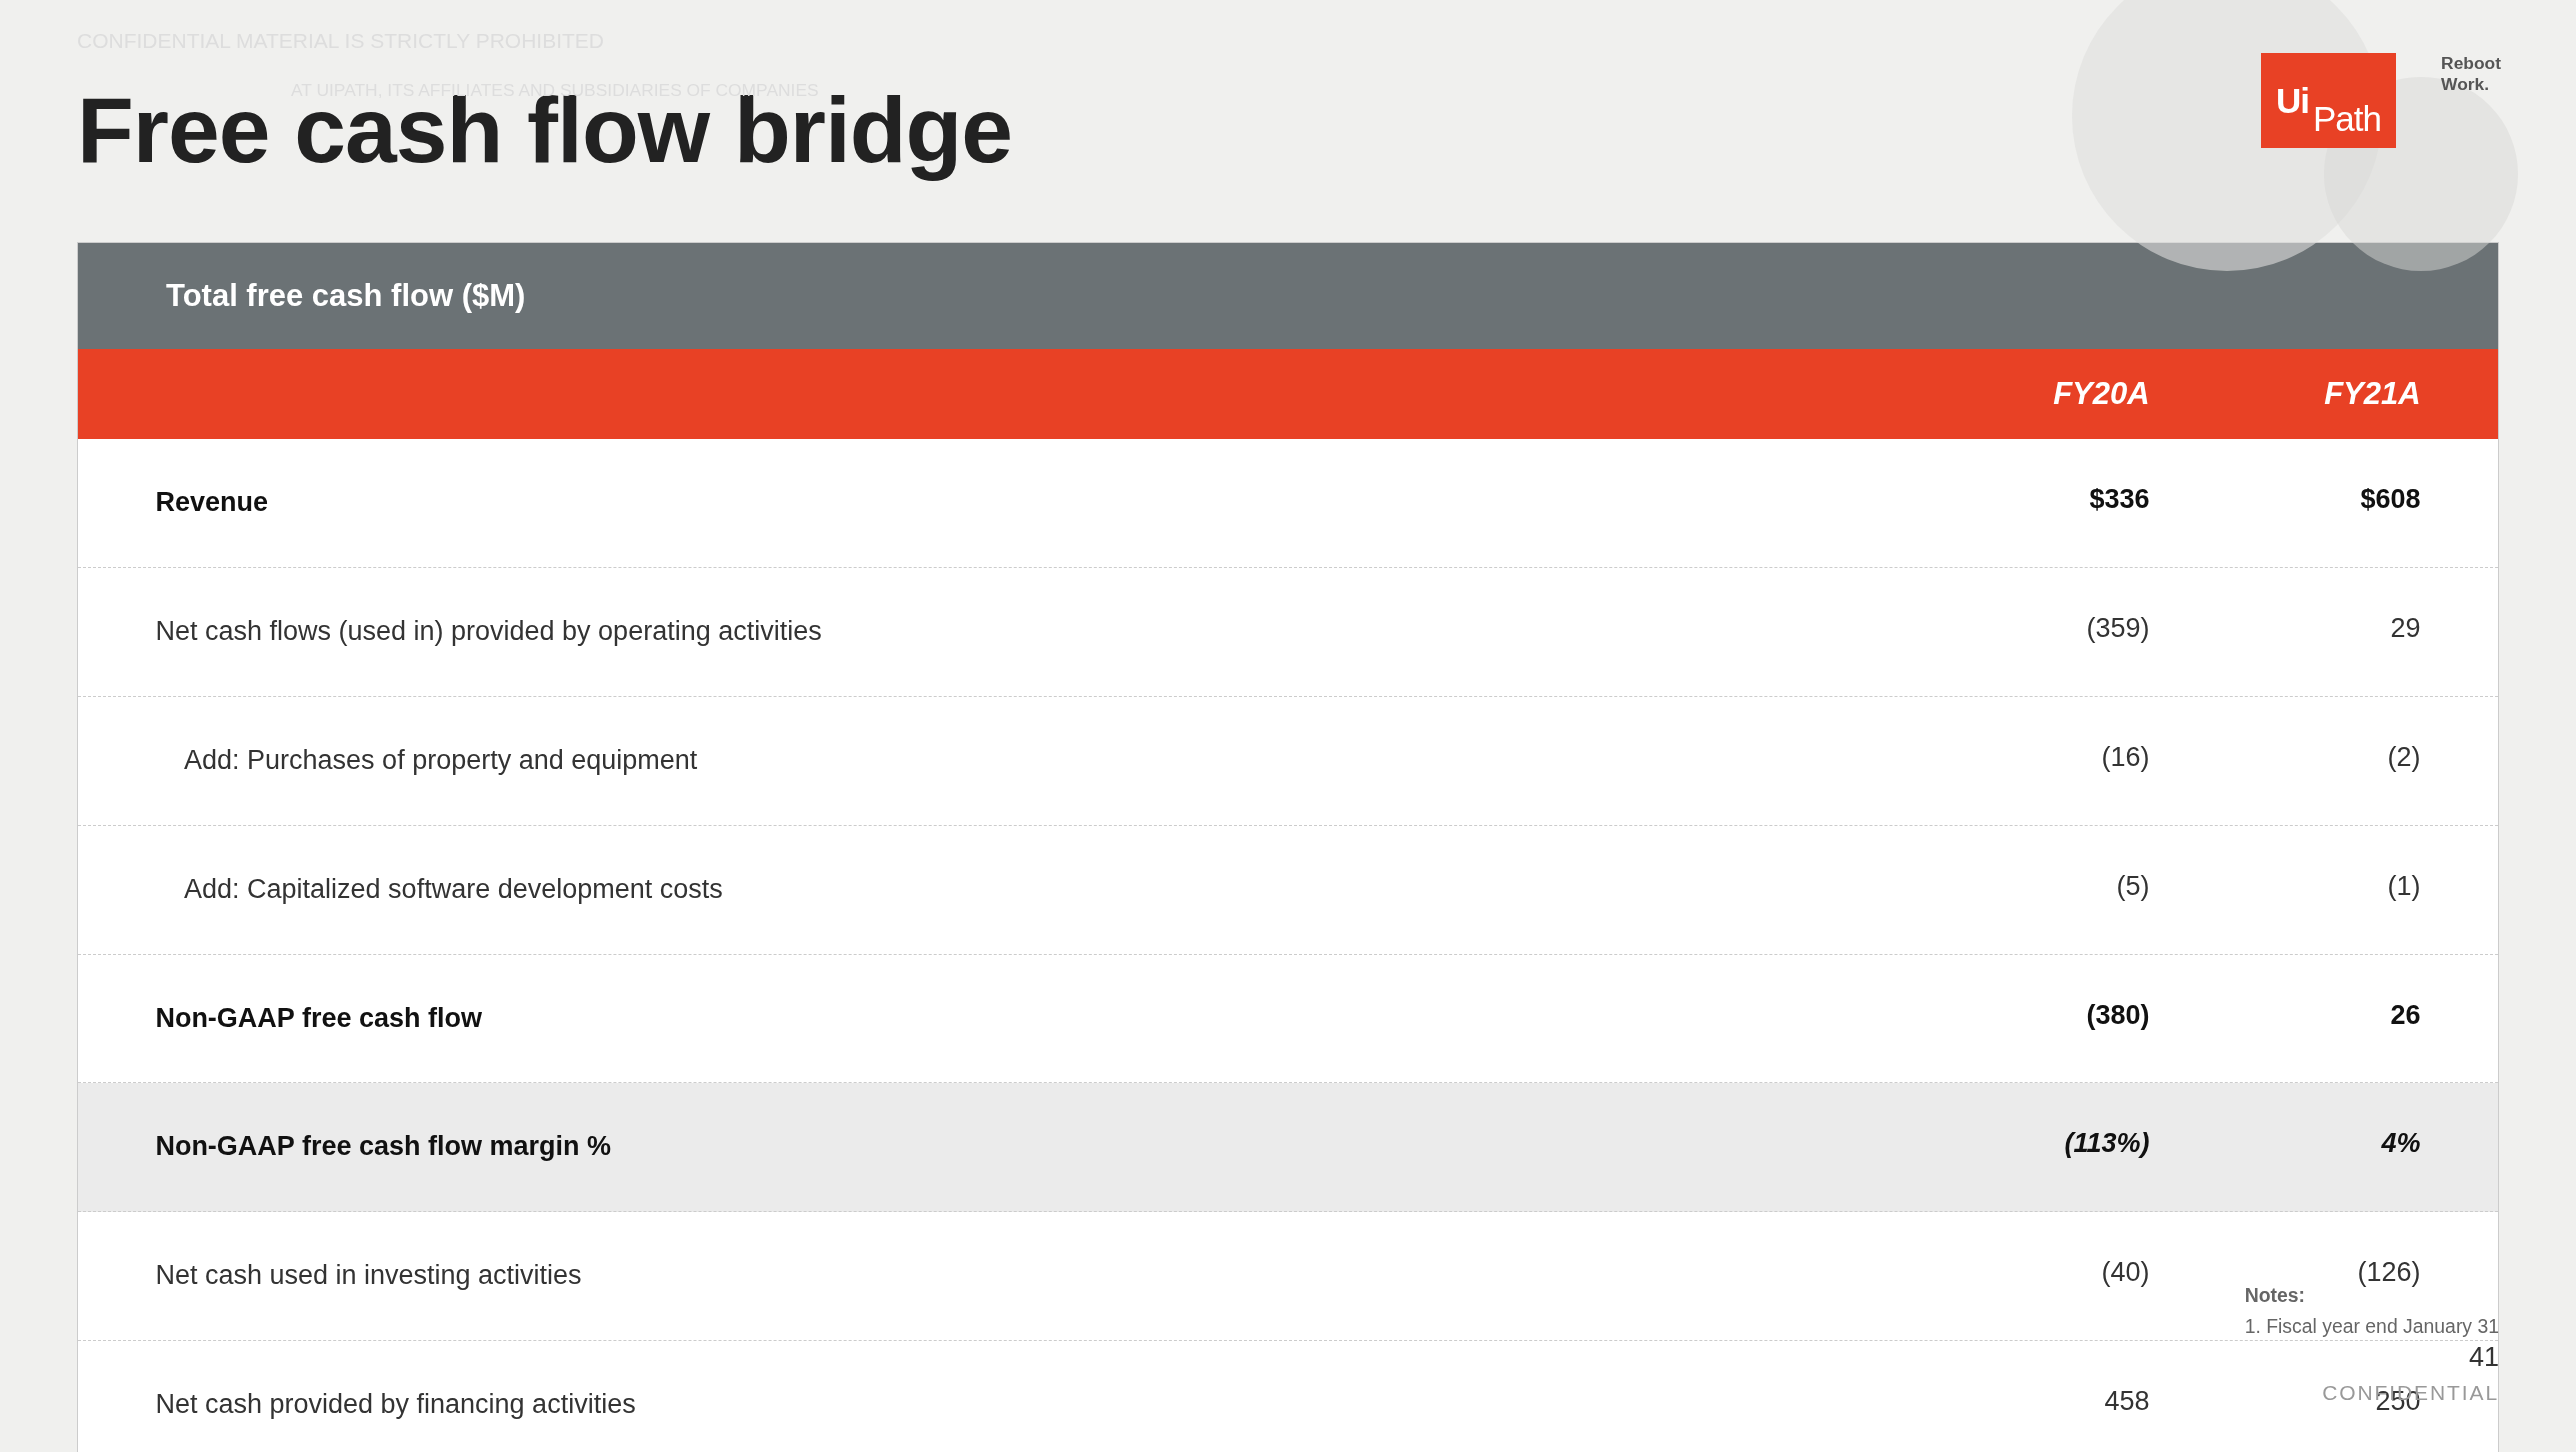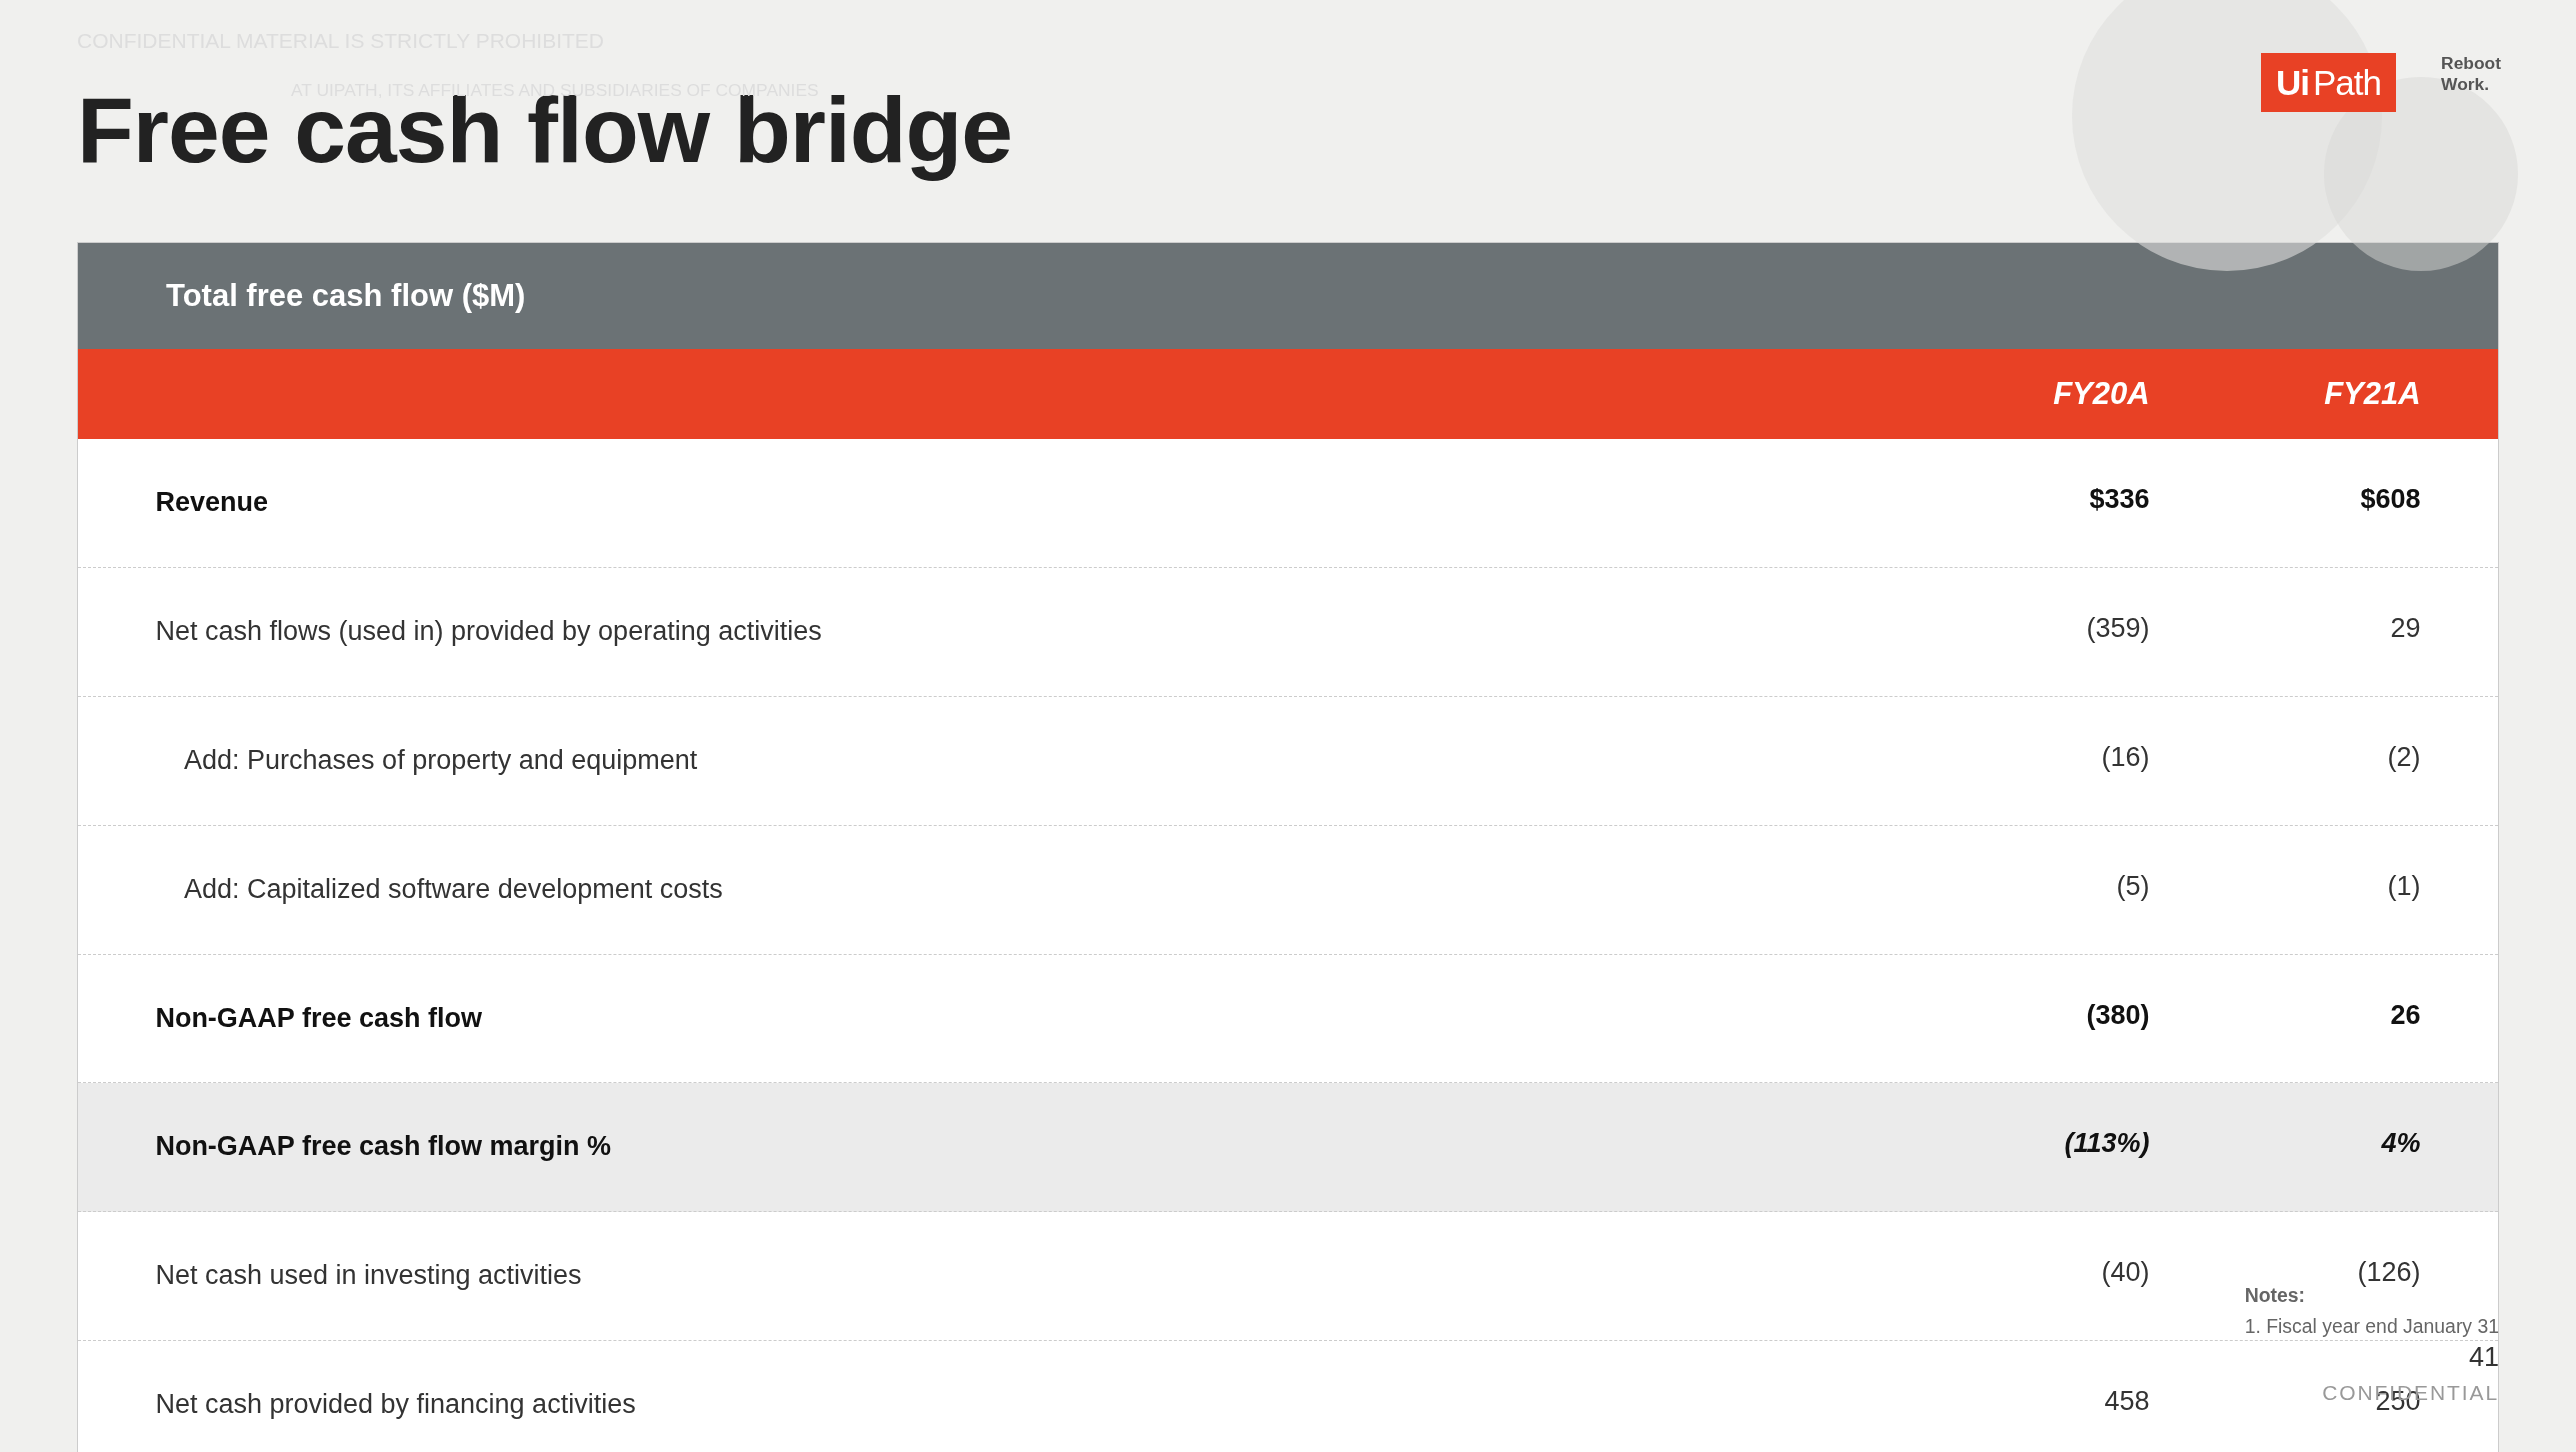--- a/index.html
+++ b/index.html
@@ -77,20 +77,21 @@
       font-size: 35px;
       font-weight: 900;
       letter-spacing: -1px;
     }
 
     .logo-path {
       color: white;
       font-size: 35px;
       font-weight: 400;
       letter-spacing: -1px;
+      margin-top: 36px;
     }
 
     .logo-tagline {
       font-size: 17.4px;
       color: #555;
       margin-left: 7.7px;
       line-height: 1.2;
     }
 
     .logo-tagline span {

